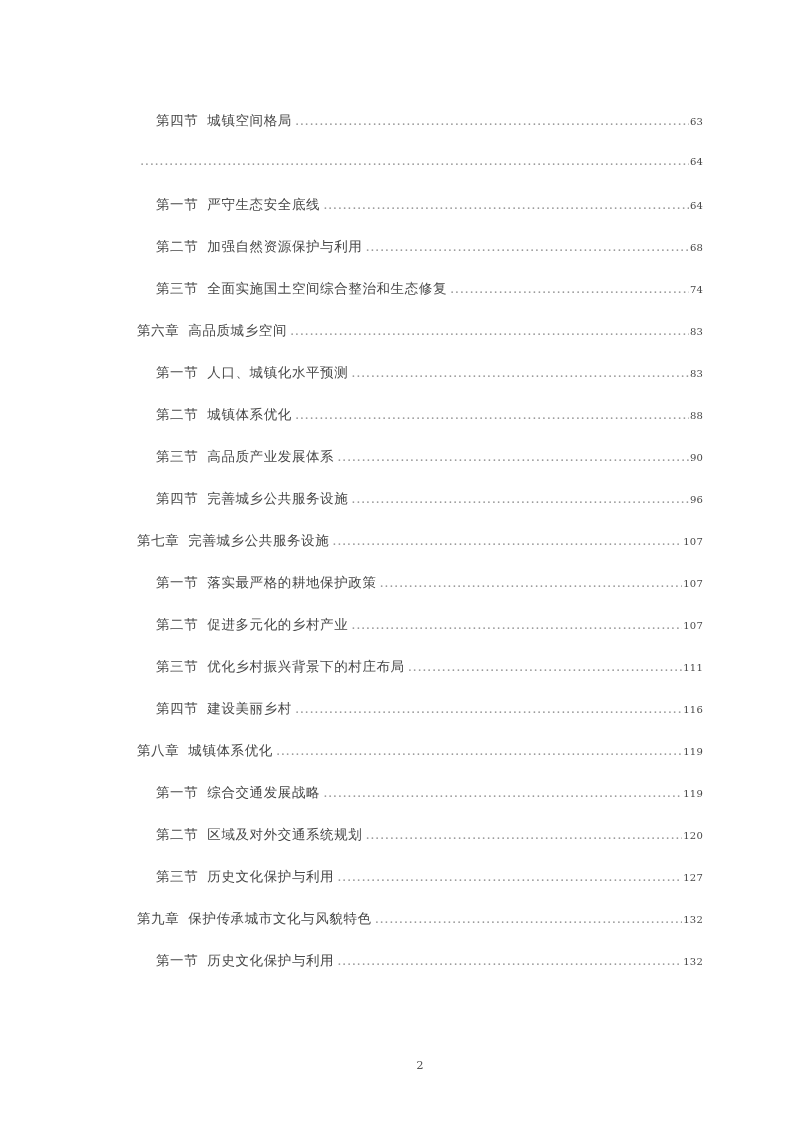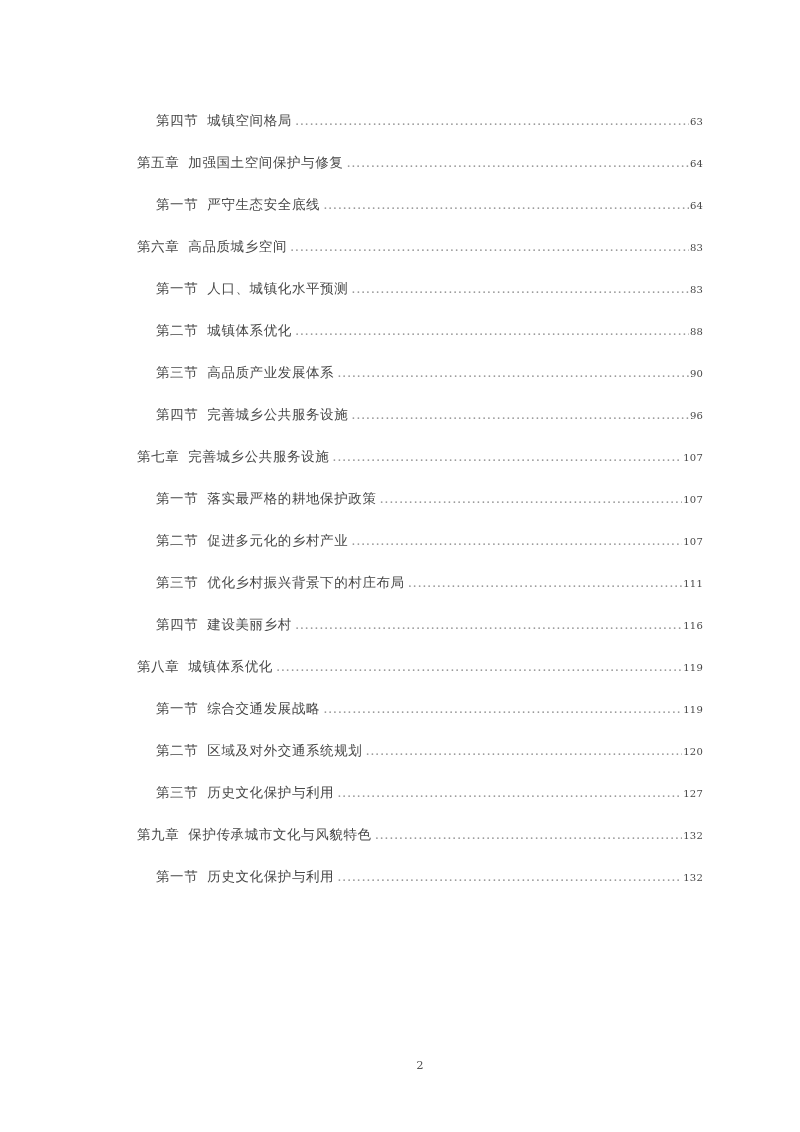--- a/index.html
+++ b/index.html
@@ -86,28 +86,37 @@
 
 <div class="page">
 
   <div class="toc" id="toc-list">
       <div class="toc-entry level-2">
         <span class="entry-text"><span class="entry-num-label">第四节</span><span class="entry-title">城镇空间格局</span></span>
         <span class="leader"></span>
         <span class="entry-page">63</span>
       </div>
       <div class="toc-entry level-1">
-        <span class="entry-text"><span class="entry-num-label">第五章</span><span class="entry-title">加强国土空间保护与修复</span></span>
         <span class="leader"></span>
         <span class="entry-page">64</span>
       </div>
       <div class="toc-entry level-2">
         <span class="entry-text"><span class="entry-num-label">第一节</span><span class="entry-title">严守生态安全底线</span></span>
         <span class="leader"></span>
         <span class="entry-page">64</span>
+      </div>
+      <div class="toc-entry level-2">
+        <span class="entry-text"><span class="entry-num-label">第二节</span><span class="entry-title">加强自然资源保护与利用</span></span>
+        <span class="leader"></span>
+        <span class="entry-page">68</span>
+      </div>
+      <div class="toc-entry level-2">
+        <span class="entry-text"><span class="entry-num-label">第三节</span><span class="entry-title">全面实施国土空间综合整治和生态修复</span></span>
+        <span class="leader"></span>
+        <span class="entry-page">74</span>
       </div>
       <div class="toc-entry level-1">
         <span class="entry-text"><span class="entry-num-label">第六章</span><span class="entry-title">高品质城乡空间</span></span>
         <span class="leader"></span>
         <span class="entry-page">83</span>
       </div>
       <div class="toc-entry level-2">
         <span class="entry-text"><span class="entry-num-label">第一节</span><span class="entry-title">人口、城镇化水平预测</span></span>
         <span class="leader"></span>
         <span class="entry-page">83</span>

